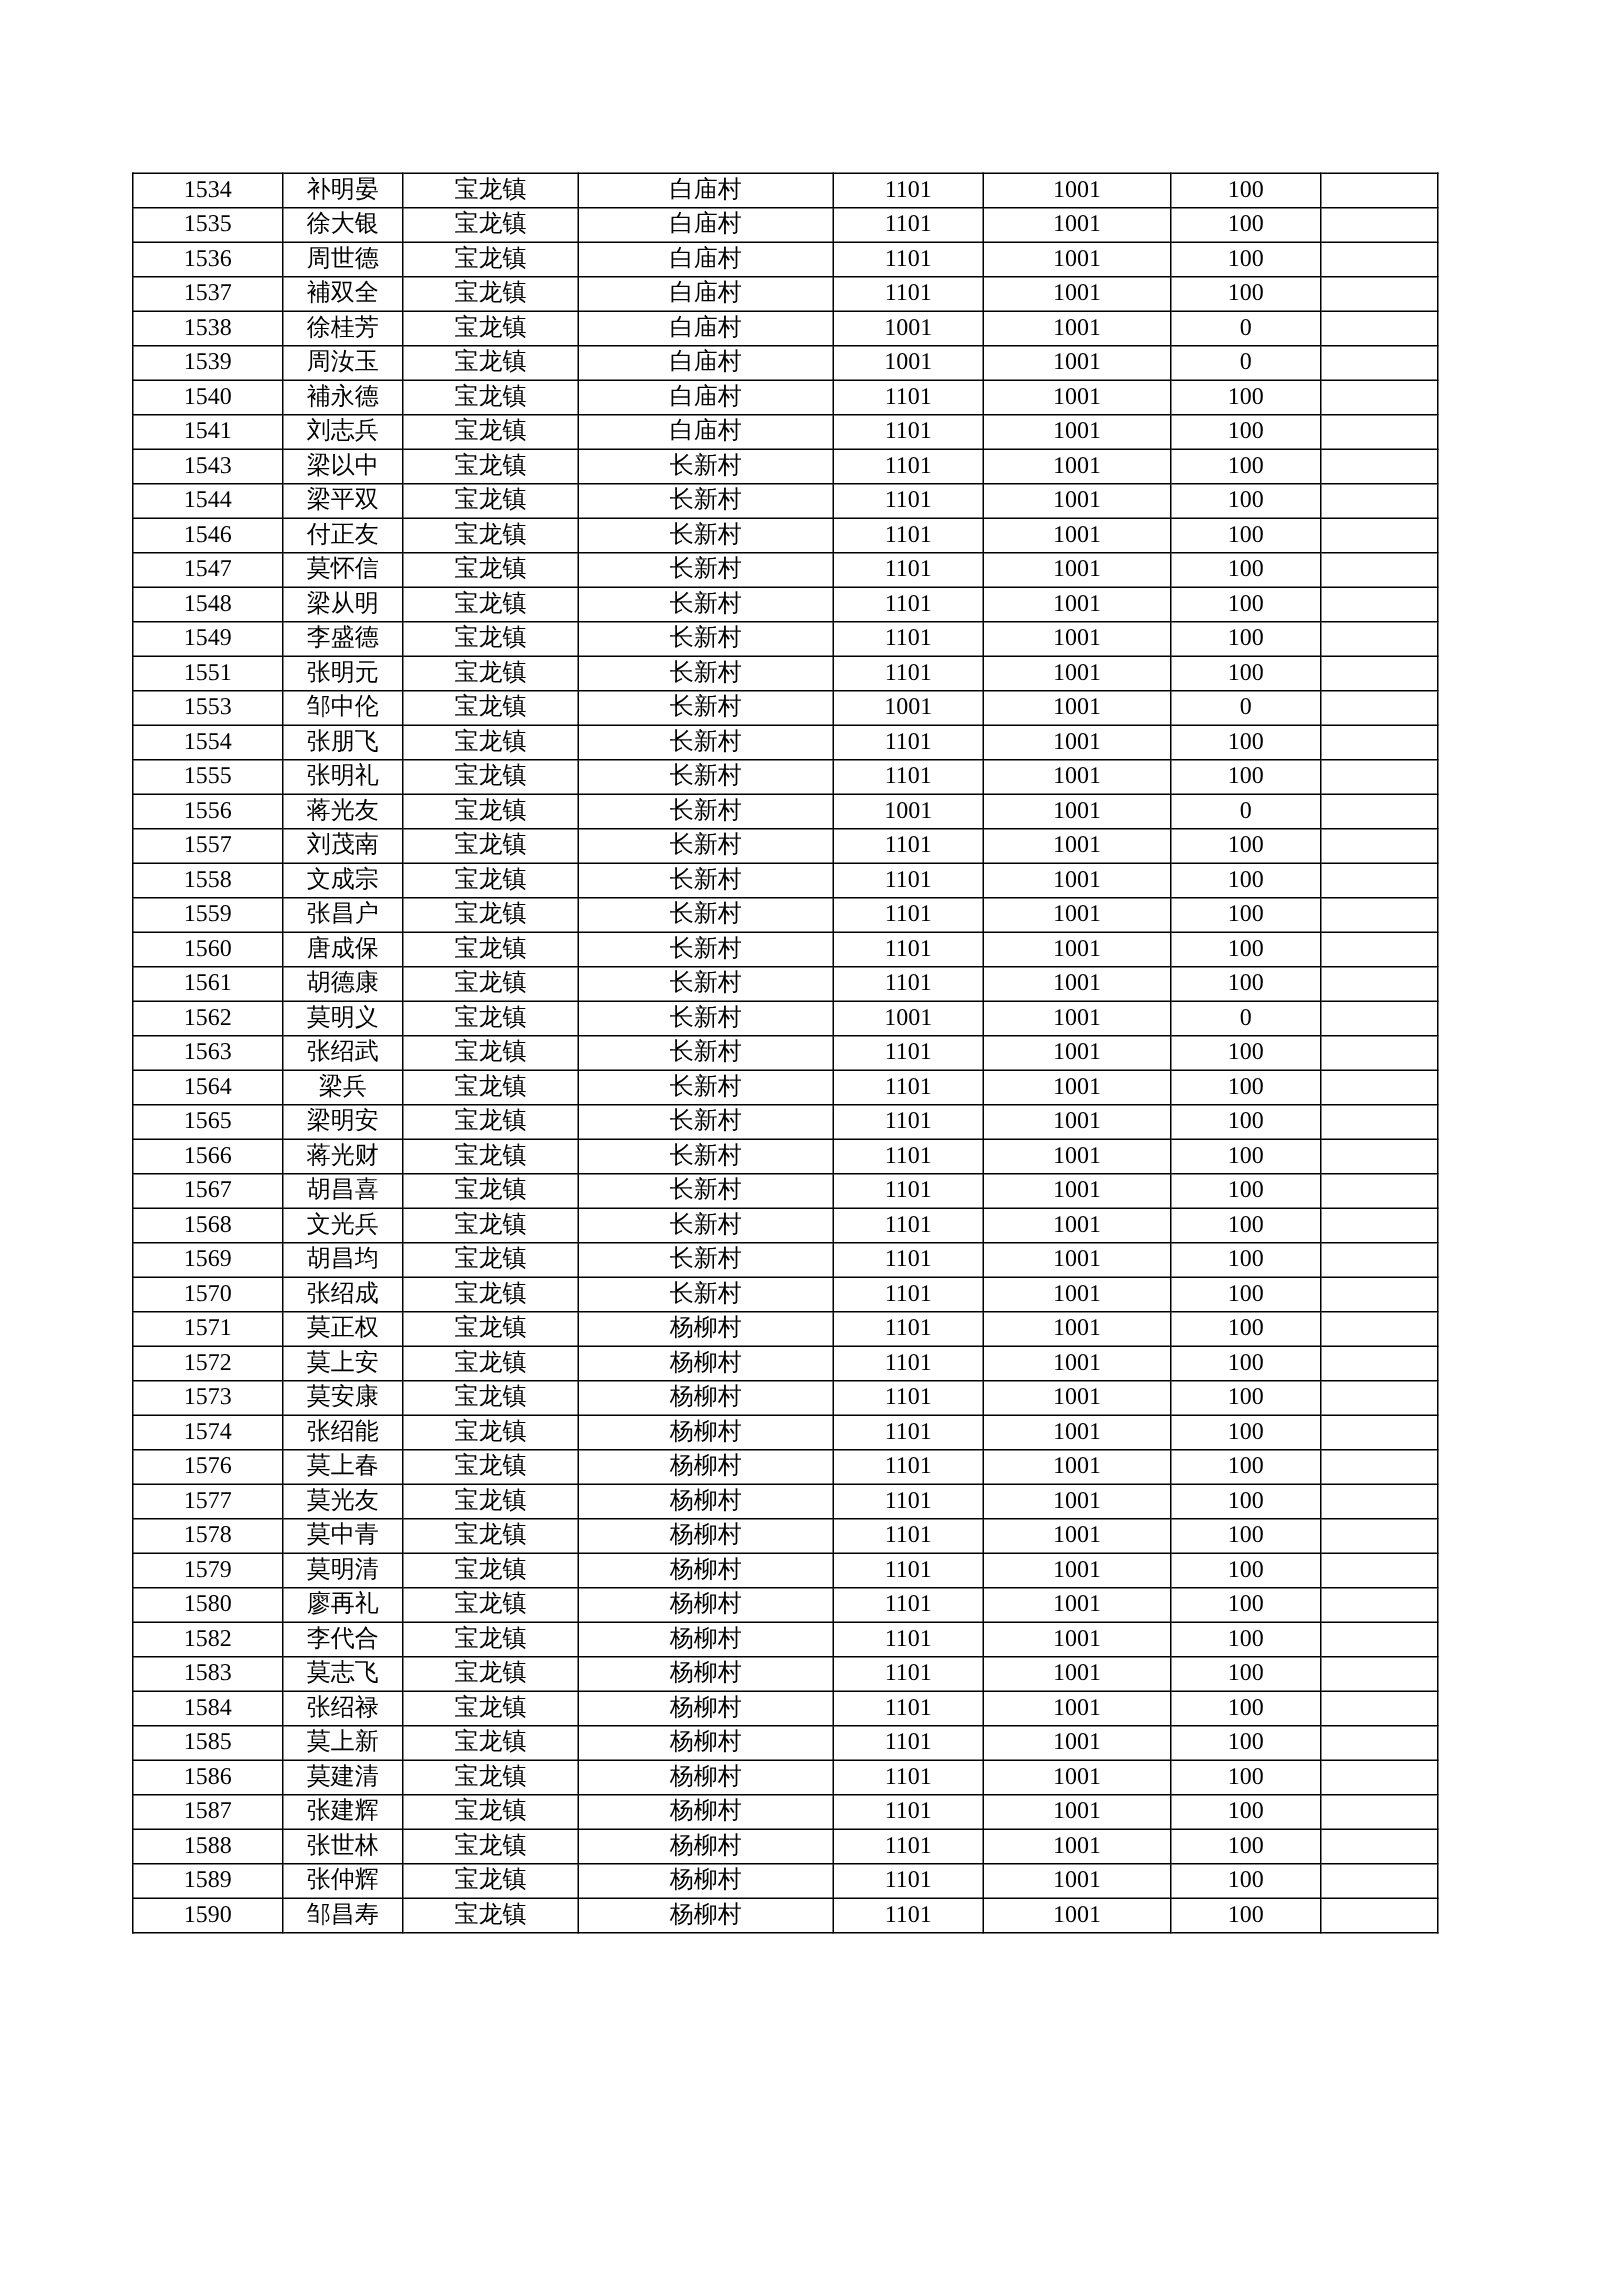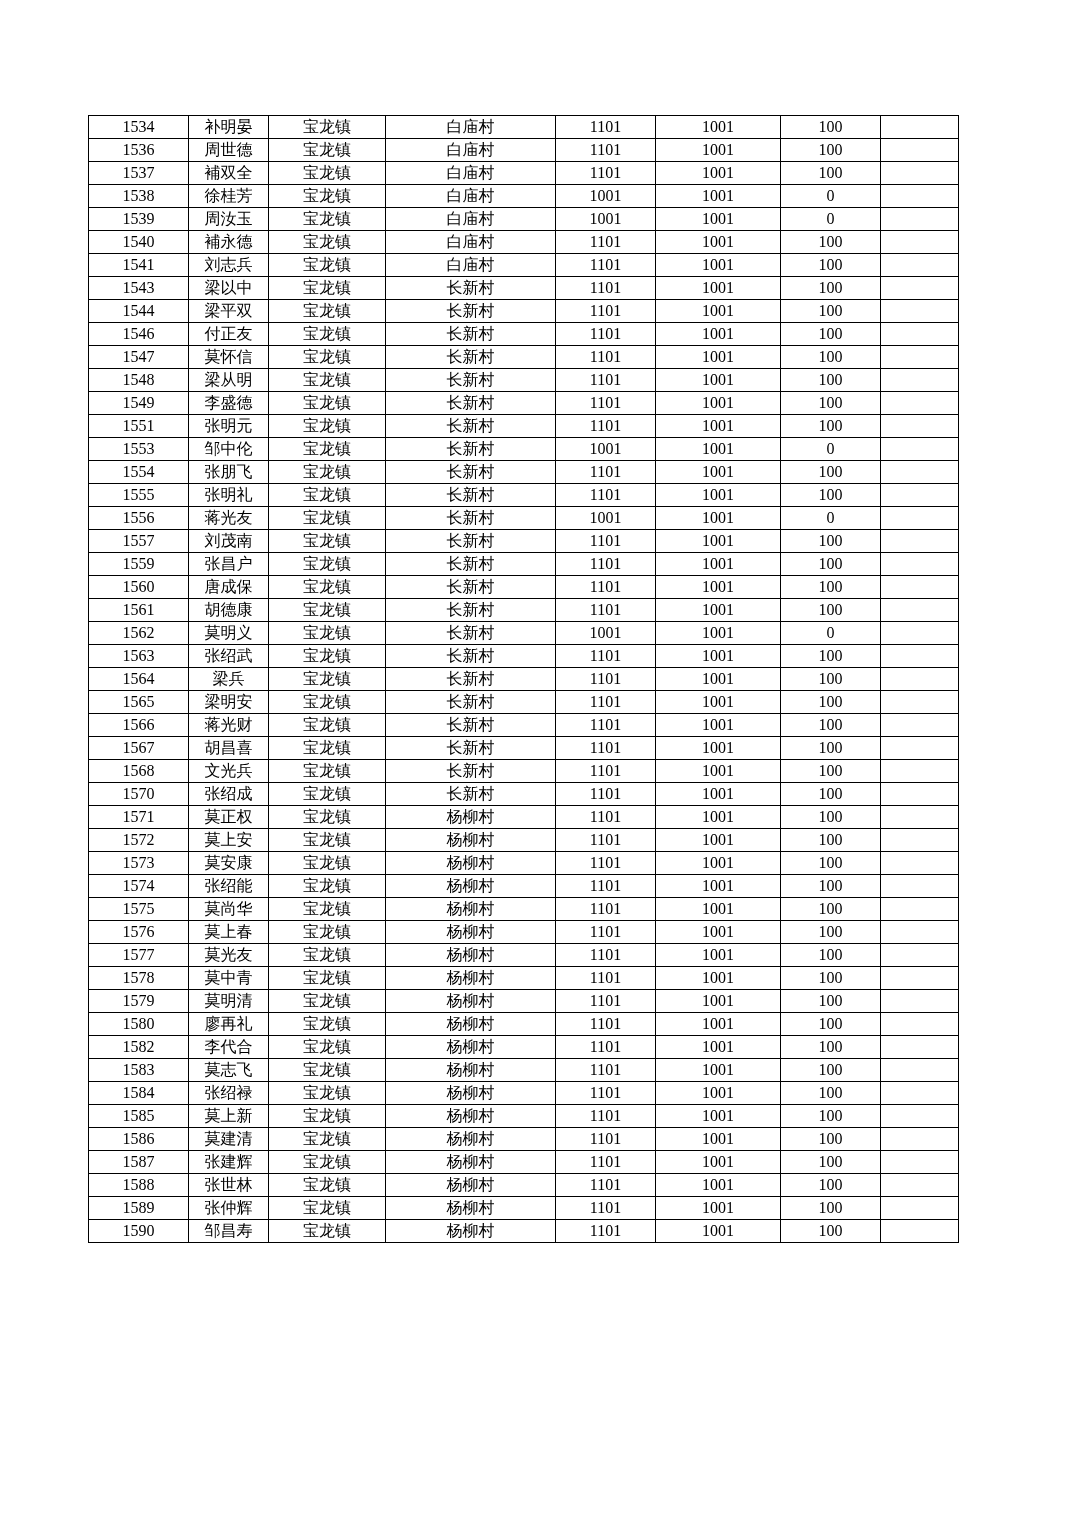--- a/index.html
+++ b/index.html
@@ -65,20 +65,30 @@
           <td>1534</td>
           <td>补明晏</td>
           <td>宝龙镇</td>
           <td>白庙村</td>
           <td>1101</td>
           <td>1001</td>
           <td>100</td>
           <td></td>
         </tr>
         <tr>
+          <td>1535</td>
+          <td>徐大银</td>
+          <td>宝龙镇</td>
+          <td>白庙村</td>
+          <td>1101</td>
+          <td>1001</td>
+          <td>100</td>
+          <td></td>
+        </tr>
+        <tr>
           <td>1536</td>
           <td>周世德</td>
           <td>宝龙镇</td>
           <td>白庙村</td>
           <td>1101</td>
           <td>1001</td>
           <td>100</td>
           <td></td>
         </tr>
         <tr>
@@ -245,20 +255,30 @@
           <td>1557</td>
           <td>刘茂南</td>
           <td>宝龙镇</td>
           <td>长新村</td>
           <td>1101</td>
           <td>1001</td>
           <td>100</td>
           <td></td>
         </tr>
         <tr>
+          <td>1558</td>
+          <td>文成宗</td>
+          <td>宝龙镇</td>
+          <td>长新村</td>
+          <td>1101</td>
+          <td>1001</td>
+          <td>100</td>
+          <td></td>
+        </tr>
+        <tr>
           <td>1559</td>
           <td>张昌户</td>
           <td>宝龙镇</td>
           <td>长新村</td>
           <td>1101</td>
           <td>1001</td>
           <td>100</td>
           <td></td>
         </tr>
         <tr>
@@ -345,20 +365,30 @@
           <td>1568</td>
           <td>文光兵</td>
           <td>宝龙镇</td>
           <td>长新村</td>
           <td>1101</td>
           <td>1001</td>
           <td>100</td>
           <td></td>
         </tr>
         <tr>
+          <td>1569</td>
+          <td>胡昌均</td>
+          <td>宝龙镇</td>
+          <td>长新村</td>
+          <td>1101</td>
+          <td>1001</td>
+          <td>100</td>
+          <td></td>
+        </tr>
+        <tr>
           <td>1570</td>
           <td>张绍成</td>
           <td>宝龙镇</td>
           <td>长新村</td>
           <td>1101</td>
           <td>1001</td>
           <td>100</td>
           <td></td>
         </tr>
         <tr>
@@ -387,30 +417,20 @@
           <td>宝龙镇</td>
           <td>杨柳村</td>
           <td>1101</td>
           <td>1001</td>
           <td>100</td>
           <td></td>
         </tr>
         <tr>
           <td>1574</td>
           <td>张绍能</td>
-          <td>宝龙镇</td>
-          <td>杨柳村</td>
-          <td>1101</td>
-          <td>1001</td>
-          <td>100</td>
-          <td></td>
-        </tr>
-        <tr>
-          <td>1575</td>
-          <td>莫尚华</td>
           <td>宝龙镇</td>
           <td>杨柳村</td>
           <td>1101</td>
           <td>1001</td>
           <td>100</td>
           <td></td>
         </tr>
         <tr>
           <td>1576</td>
           <td>莫上春</td>

